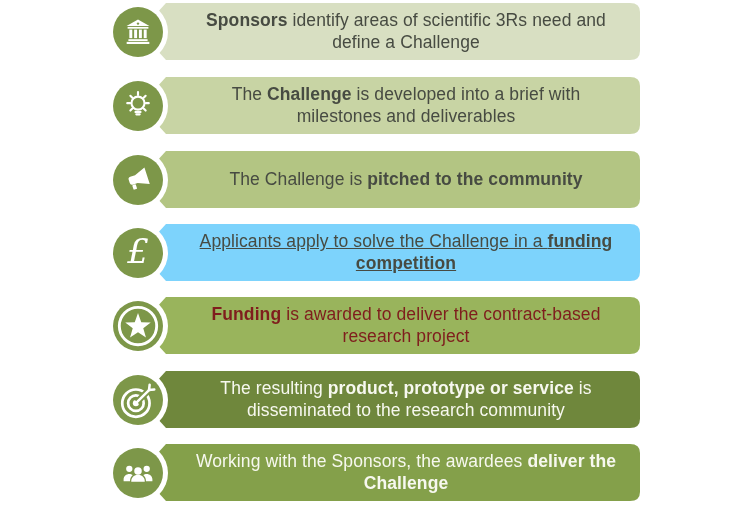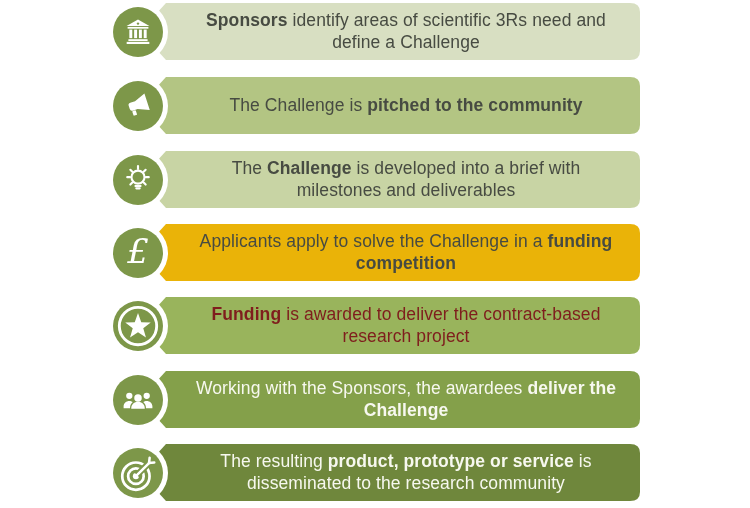--- a/index.html
+++ b/index.html
@@ -87,99 +87,99 @@
         <rect x="9.1" y="10.2" width="2.2" height="6.4" fill="#fff"></rect>
         <rect x="12.7" y="10.2" width="2.2" height="6.4" fill="#fff"></rect>
         <rect x="16.3" y="10.2" width="2.2" height="6.4" fill="#fff"></rect>
         <rect x="4.8" y="17.4" width="14.4" height="1.4" fill="#fff"></rect>
         <rect x="3.5" y="19.4" width="17" height="1.6" fill="#fff"></rect>
       </svg>
     </div>
   </div>
 
   <div class="row">
-    <div class="bar" style="background: rgb(179, 197, 131); color: rgb(71, 75, 66);">
-      <span><span>The Challenge is </span><b>pitched to the community</b></span>
-    </div>
-    <div class="badge" style="background: rgb(125, 151, 73);">
-      <svg width="32" height="32" viewBox="0 0 24 24" fill="#fff">
-        <g transform="rotate(-18 12 12)">
-          <path d="M19.5 4.5v13l-8.5-3.4H7.2a1.8 1.8 0 0 1-1.8-1.8v-2.6a1.8 1.8 0 0 1 1.8-1.8H11l8.5-3.4z"></path>
-          <rect x="6.6" y="14.4" width="2.8" height="3.6" rx="0.6"></rect>
-        </g>
-      </svg>
-    </div>
-  </div>
-
-  <div class="row">
     <div class="bar" style="background: rgb(200, 212, 164); color: rgb(71, 75, 66);">
       <span><span>The </span><b>Challenge</b><span> is developed into a brief with milestones and deliverables</span></span>
     </div>
     <div class="badge" style="background: rgb(125, 151, 73);">
       <svg width="34" height="34" viewBox="0 0 24 24" fill="none" stroke="#fff" stroke-width="1.5" stroke-linecap="round">
         <circle cx="12" cy="10" r="4.6"></circle>
         <path d="M10.2 16.2h3.6"></path>
         <path d="M10.8 17.9h2.4"></path>
         <path d="M12 2.2v2"></path>
         <path d="M4.4 10h2"></path>
         <path d="M17.6 10h2"></path>
         <path d="M6.6 4.8 8 6.2"></path>
         <path d="M17.4 4.8 16 6.2"></path>
         <path d="M6.6 15.2 8 13.8"></path>
         <path d="M17.4 15.2 16 13.8"></path>
       </svg>
     </div>
   </div>
 
   <div class="row">
-    <div class="bar" style="background: #eab308; color: rgb(71, 75, 66);">
+    <div class="bar" style="background: rgb(179, 197, 131); color: rgb(71, 75, 66);">
+      <span><span>The Challenge is </span><b>pitched to the community</b></span>
+    </div>
+    <div class="badge" style="background: rgb(125, 151, 73);">
+      <svg width="32" height="32" viewBox="0 0 24 24" fill="#fff">
+        <g transform="rotate(-18 12 12)">
+          <path d="M19.5 4.5v13l-8.5-3.4H7.2a1.8 1.8 0 0 1-1.8-1.8v-2.6a1.8 1.8 0 0 1 1.8-1.8H11l8.5-3.4z"></path>
+          <rect x="6.6" y="14.4" width="2.8" height="3.6" rx="0.6"></rect>
+        </g>
+      </svg>
+    </div>
+  </div>
+
+  <div class="row">
+    <div class="bar" style="background: #7dd3fc; color: rgb(71, 75, 66); text-decoration: underline;">
       <span><span>Applicants apply to solve the Challenge in a </span><b>funding competition</b></span>
     </div>
     <div class="badge" style="background: rgb(125, 151, 73);">
       <span class="pound-glyph">£</span>
     </div>
   </div>
 
   <div class="row">
     <div class="bar" style="background: rgb(153, 180, 92); color: #7f1d1d;">
       <span><b>Funding</b><span> is awarded to deliver the contract-based research project</span></span>
     </div>
     <div class="badge" style="background: rgb(125, 151, 73);">
       <svg width="46" height="46" viewBox="0 0 48 48">
         <circle cx="24" cy="24" r="19.5" fill="none" stroke="#fff" stroke-width="3"></circle>
         <polygon fill="#fff" points="24,10.5 27.4,20 37.3,20.3 29.5,26.4 32.3,36 24,30.4 15.7,36 18.5,26.4 10.7,20.3 20.6,20"></polygon>
       </svg>
     </div>
   </div>
 
   <div class="row">
+    <div class="bar" style="background: rgb(111, 135, 60); color: rgb(247, 248, 239);">
+      <span><span>The resulting </span><b>product, prototype or service</b><span> is disseminated to the research community</span></span>
+    </div>
+    <div class="badge" style="background: rgb(125, 151, 73);">
+      <svg width="42" height="42" viewBox="0 0 40 40">
+        <circle cx="18" cy="23" r="13" fill="none" stroke="#fff" stroke-width="2.6"></circle>
+        <circle cx="18" cy="23" r="7.4" fill="none" stroke="#fff" stroke-width="2.6"></circle>
+        <circle cx="18" cy="23" r="2.9" fill="#fff"></circle>
+        <line x1="19" y1="22" x2="31" y2="10" class="olive-stroke" stroke-width="6" stroke="#7d9749"></line>
+        <line x1="18" y1="23" x2="30.5" y2="10.5" stroke="#fff" stroke-width="2.4" stroke-linecap="round"></line>
+        <path d="M30.5 10.5l0.6-5 M30.5 10.5l5-0.6" stroke="#fff" stroke-width="2.4" stroke-linecap="round" fill="none"></path>
+      </svg>
+    </div>
+  </div>
+
+  <div class="row">
     <div class="bar" style="background: rgb(132, 160, 74); color: rgb(247, 248, 239);">
       <span><span>Working with the Sponsors, the awardees </span><b>deliver the Challenge</b></span>
     </div>
     <div class="badge" style="background: rgb(125, 151, 73);">
       <svg width="36" height="36" viewBox="0 0 24 24" fill="#fff">
         <circle cx="6.2" cy="9.2" r="2.1"></circle>
         <path d="M2.4 16.2c0-2.2 1.8-3.6 3.8-3.6.9 0 1.7.3 2.3.8-1.1 1-1.8 2.3-1.8 3.8v.3H2.4v-1.3z"></path>
         <circle cx="17.8" cy="9.2" r="2.1"></circle>
         <path d="M21.6 16.2c0-2.2-1.8-3.6-3.8-3.6-.9 0-1.7.3-2.3.8 1.1 1 1.8 2.3 1.8 3.8v.3h4.3v-1.3z"></path>
         <circle cx="12" cy="10.6" r="2.5"></circle>
         <path d="M7.5 17.5c0-2.6 2.1-4.3 4.5-4.3s4.5 1.7 4.5 4.3v.4h-9v-.4z"></path>
       </svg>
     </div>
   </div>
 
-  <div class="row">
-    <div class="bar" style="background: rgb(111, 135, 60); color: rgb(247, 248, 239);">
-      <span><span>The resulting </span><b>product, prototype or service</b><span> is disseminated to the research community</span></span>
-    </div>
-    <div class="badge" style="background: rgb(125, 151, 73);">
-      <svg width="42" height="42" viewBox="0 0 40 40">
-        <circle cx="18" cy="23" r="13" fill="none" stroke="#fff" stroke-width="2.6"></circle>
-        <circle cx="18" cy="23" r="7.4" fill="none" stroke="#fff" stroke-width="2.6"></circle>
-        <circle cx="18" cy="23" r="2.9" fill="#fff"></circle>
-        <line x1="19" y1="22" x2="31" y2="10" class="olive-stroke" stroke-width="6" stroke="#7d9749"></line>
-        <line x1="18" y1="23" x2="30.5" y2="10.5" stroke="#fff" stroke-width="2.4" stroke-linecap="round"></line>
-        <path d="M30.5 10.5l0.6-5 M30.5 10.5l5-0.6" stroke="#fff" stroke-width="2.4" stroke-linecap="round" fill="none"></path>
-      </svg>
-    </div>
-  </div>
-
 </div>
 
 </body></html>

